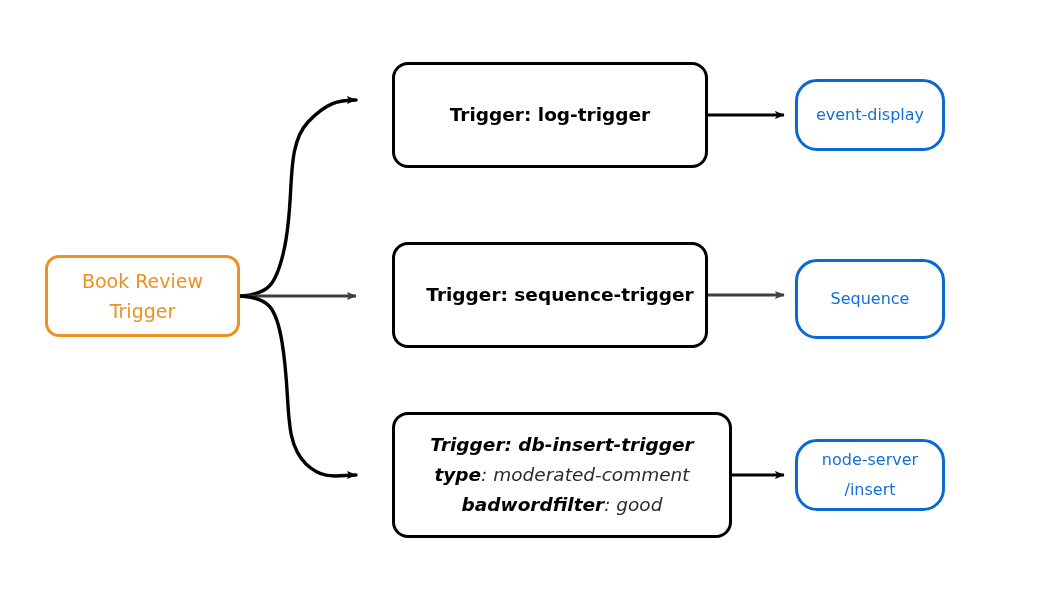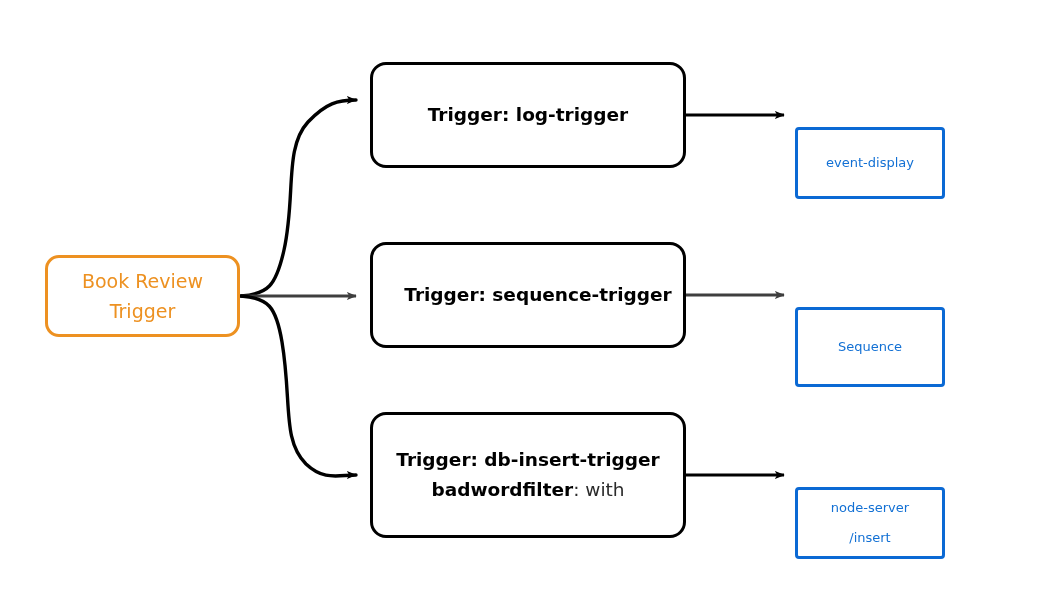--- a/index.html
+++ b/index.html
@@ -52,41 +52,41 @@
     line-height: 30px;
   }
 
   
   .node.trigger {
     border: 3px solid #000000;
     border-radius: 16px;
     color: #1a1a1a;
     font-size: 18.5px;
     line-height: 30px;
+    margin-left: 22px;
   }
   .node.trigger .ln {
     white-space: nowrap;
   }
   .node.trigger .b {
     font-weight: bold;
     color: #000000;
   }
   .node.trigger .n {
     font-weight: normal;
     color: #2b2b2b;
   }
 
   
   .node.target {
     border: 3px solid #0B69D4;
-    border-radius: 4px;
+    border-radius: 22px;
     color: #1270D4;
-    font-size: 13px;
+    font-size: 16px;
     line-height: 30px;
-    margin-top: 48px;
   }
 
   .ln { display: block; }
 </style>
 </head>
 <body>
 
 <div id="canvas">
 
   <svg class="edges" viewBox="0 0 1043 613" width="1043" height="613" xmlns="http://www.w3.org/2000/svg">
@@ -122,26 +122,29 @@
       <span class="b">Trigger: log-trigger</span>
     </span>
   </div>
 
   <div class="node trigger" style="left:370px; top:242px; width:316px; height:106px;padding-left:20px;">
     <span class="ln">
       <span class="b">Trigger: sequence-trigger</span>
     </span>
   </div>
 
-  <div class="node trigger" style="left:370px; top:412px; width:316px; height:126px;">
+  <div class="node trigger" style="left:370px; top:412px; width:340px; height:126px;font-style:italic;">
     <span class="ln">
       <span class="b">Trigger: db-insert-trigger</span>
     </span>
     <span class="ln">
-      <span class="b">badwordfilter</span><span class="n">: with</span>
+      <span class="b">type</span><span class="n">: moderated-comment</span>
+    </span>
+    <span class="ln">
+      <span class="b">badwordfilter</span><span class="n">: good</span>
     </span>
   </div>
 
   <div class="node target" style="left:795px; top:79px; width:150px; height:72px;">
     <span class="ln">event-display</span>
   </div>
 
   <div class="node target" style="left:795px; top:259px; width:150px; height:80px;">
     <span class="ln">Sequence</span>
   </div>

